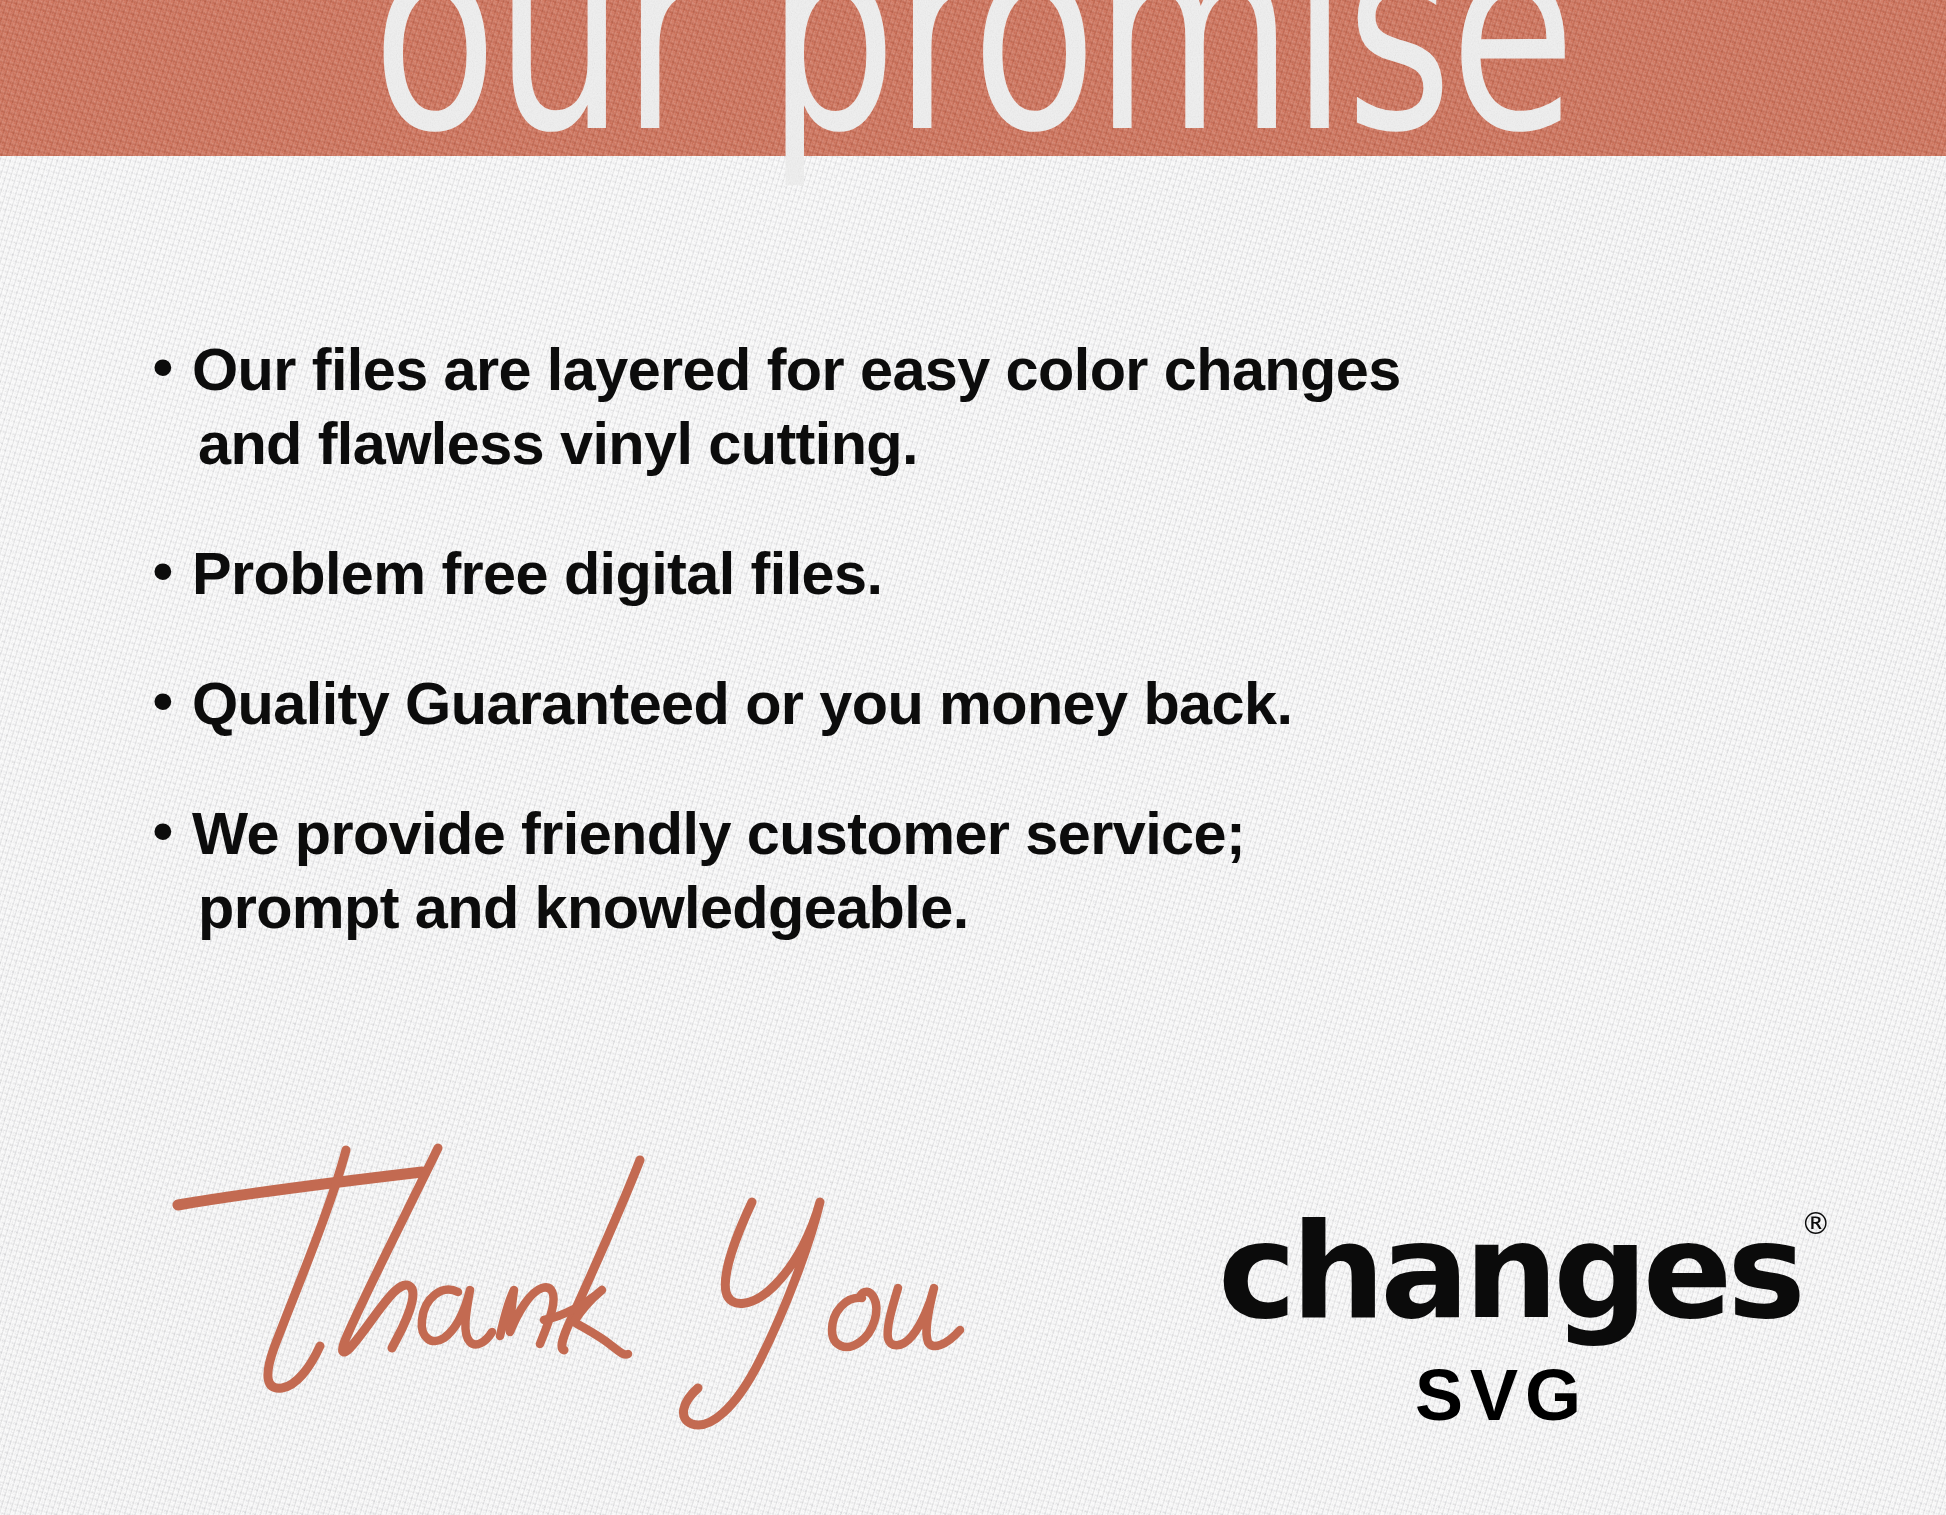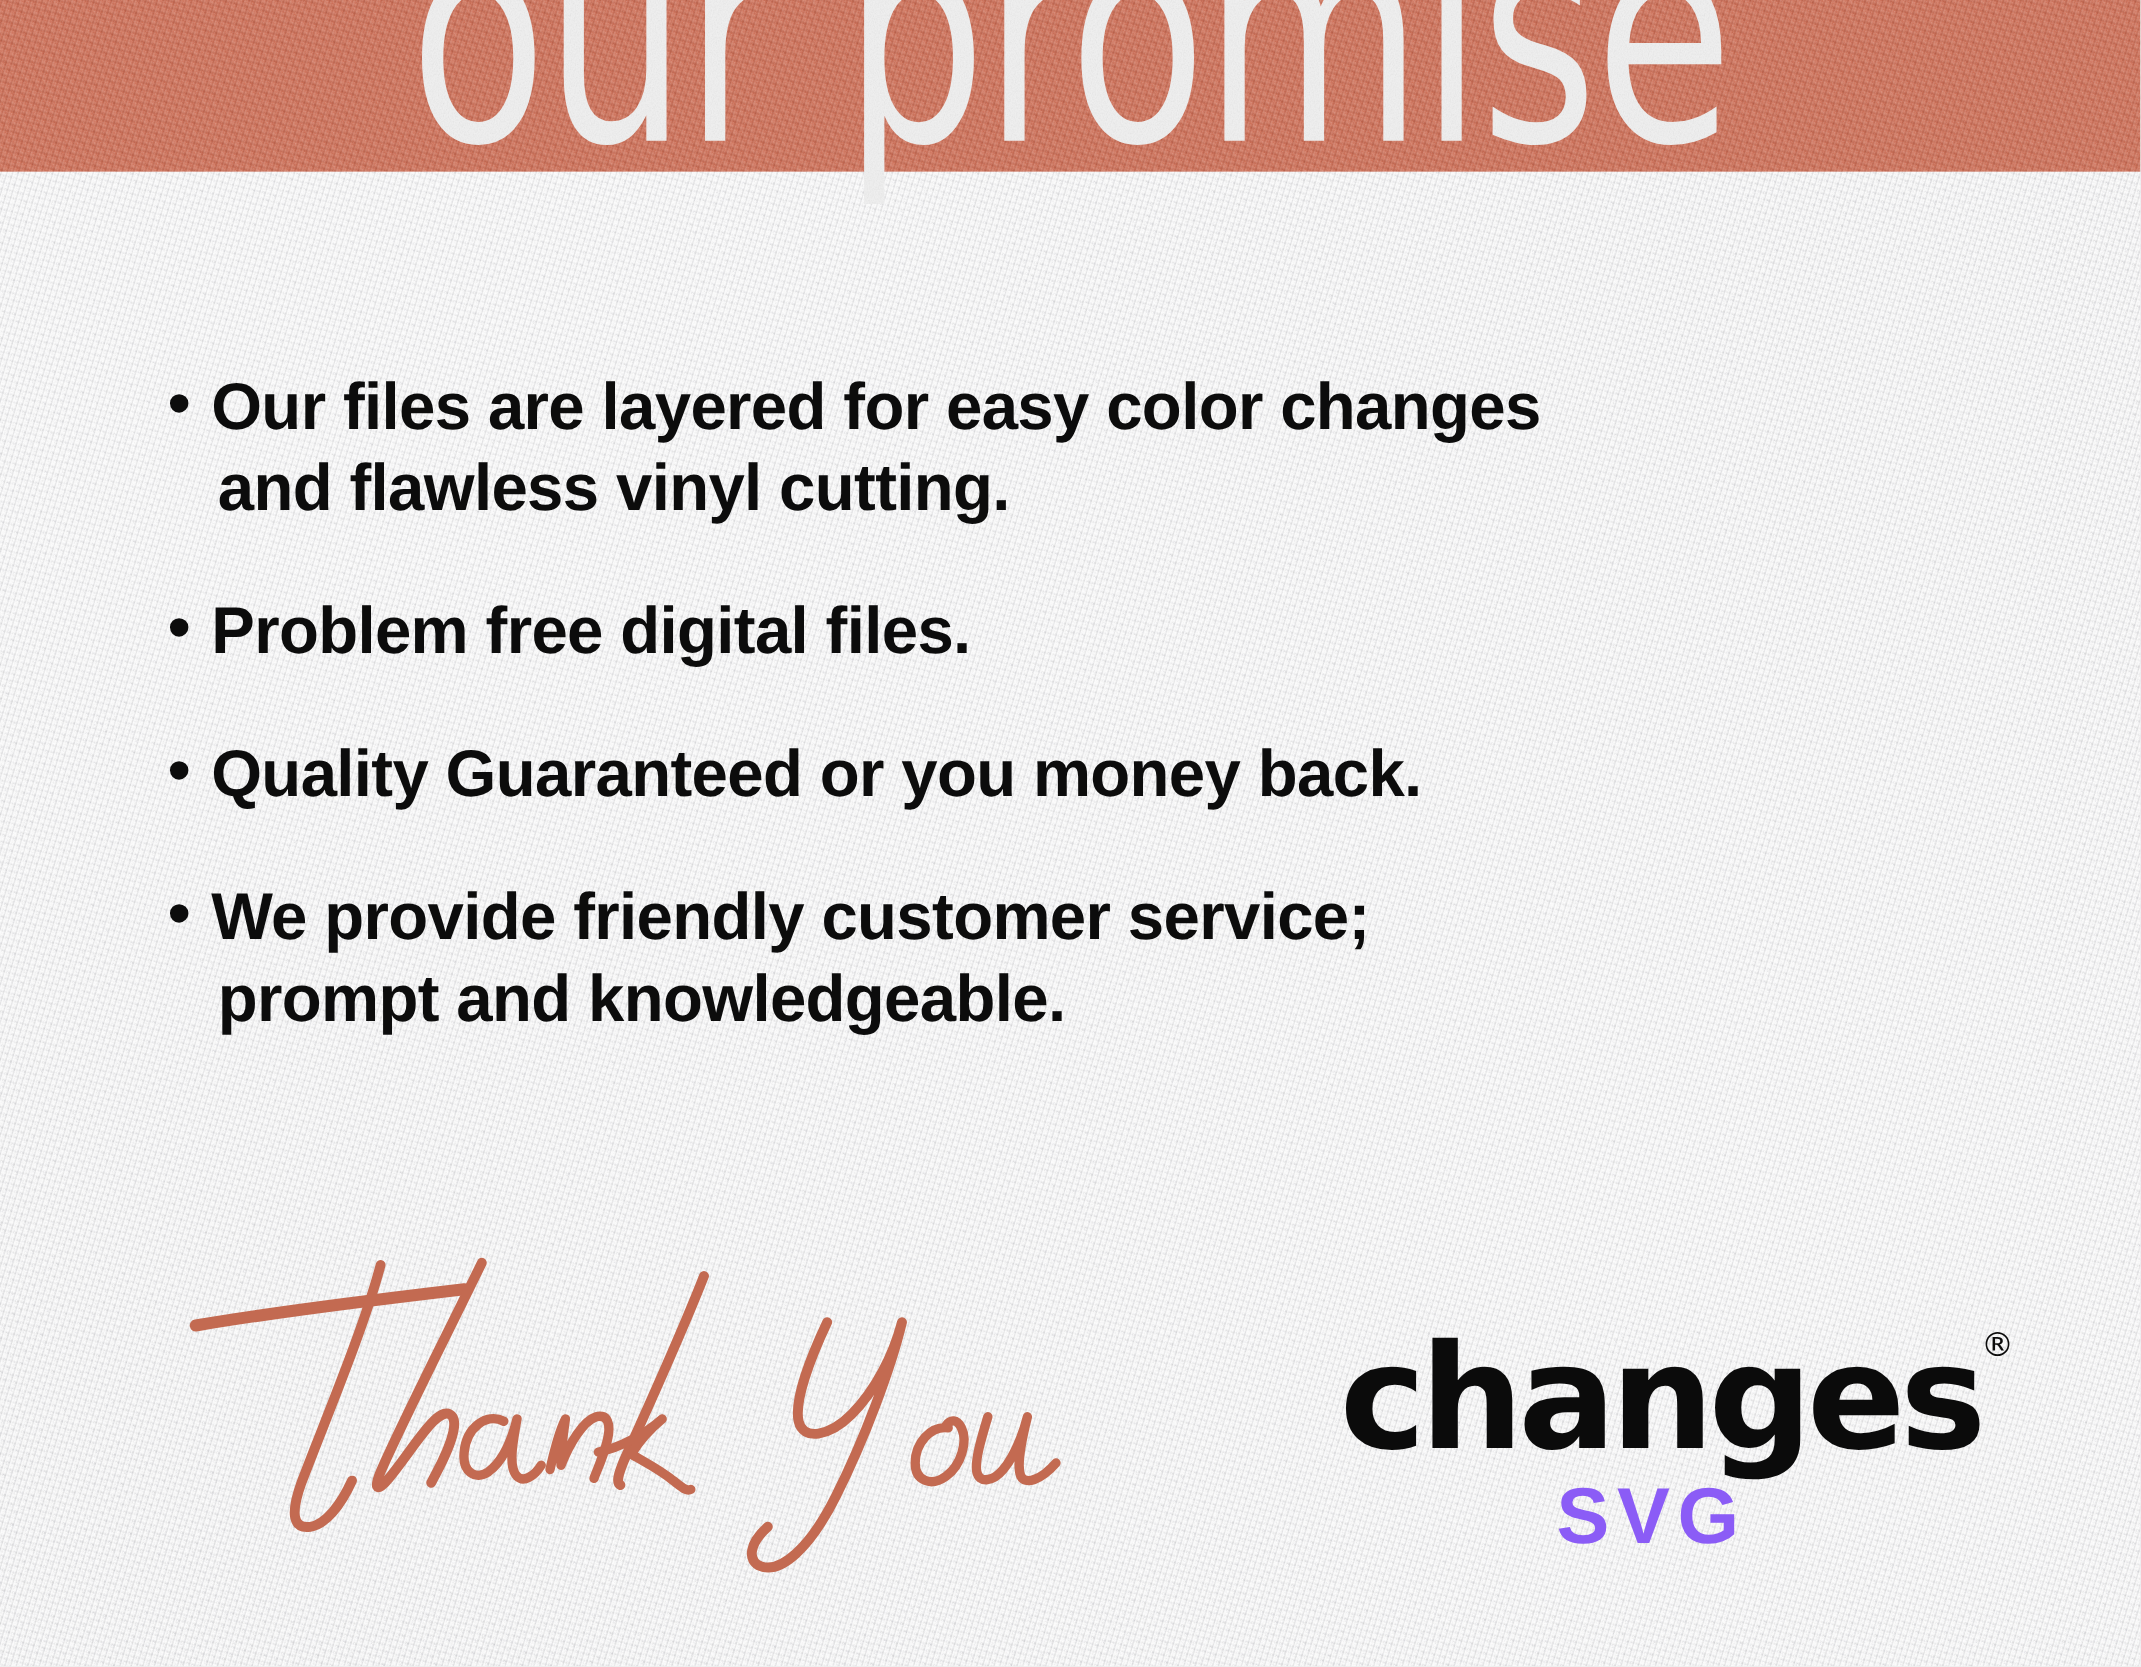--- a/index.html
+++ b/index.html
@@ -155,28 +155,28 @@
     right: -30px;
     top: 4px;
     font-family: "DejaVu Sans", sans-serif;
     font-weight: normal;
     font-size: 30px;
     line-height: 30px;
     letter-spacing: 0;
     color: #0b0b0b;
   }
   #logo-sub {
-    margin-top: 4px;
+    margin-top: 20px;
     font-family: "Liberation Sans", sans-serif;
     font-weight: bold;
     font-size: 72px;
     line-height: 76px;
     letter-spacing: 7px;
     text-indent: 7px;
-    color: #8b5cf6;
+    color: #000000;
   }
 </style>
 </head>
 <body>
 
 <div id="card">
 
   <div class="paper-tex"></div>
   <div class="paper-grain">
     <svg width="1946" height="1515" viewBox="0 0 1946 1515" preserveAspectRatio="none">

